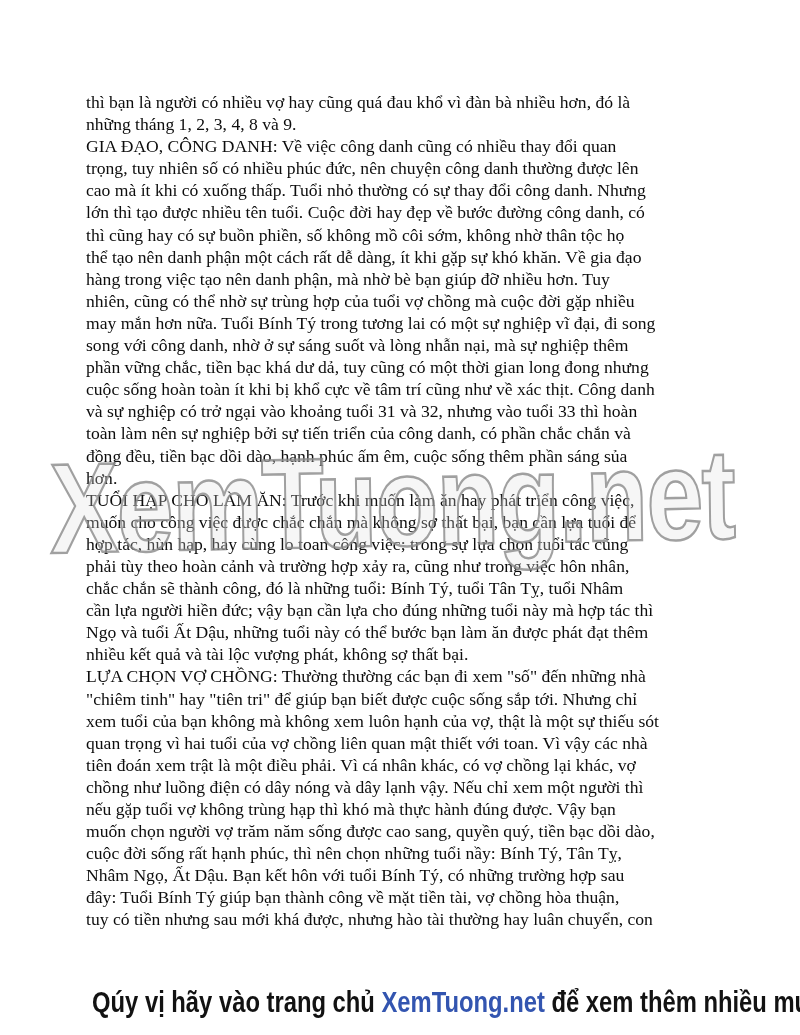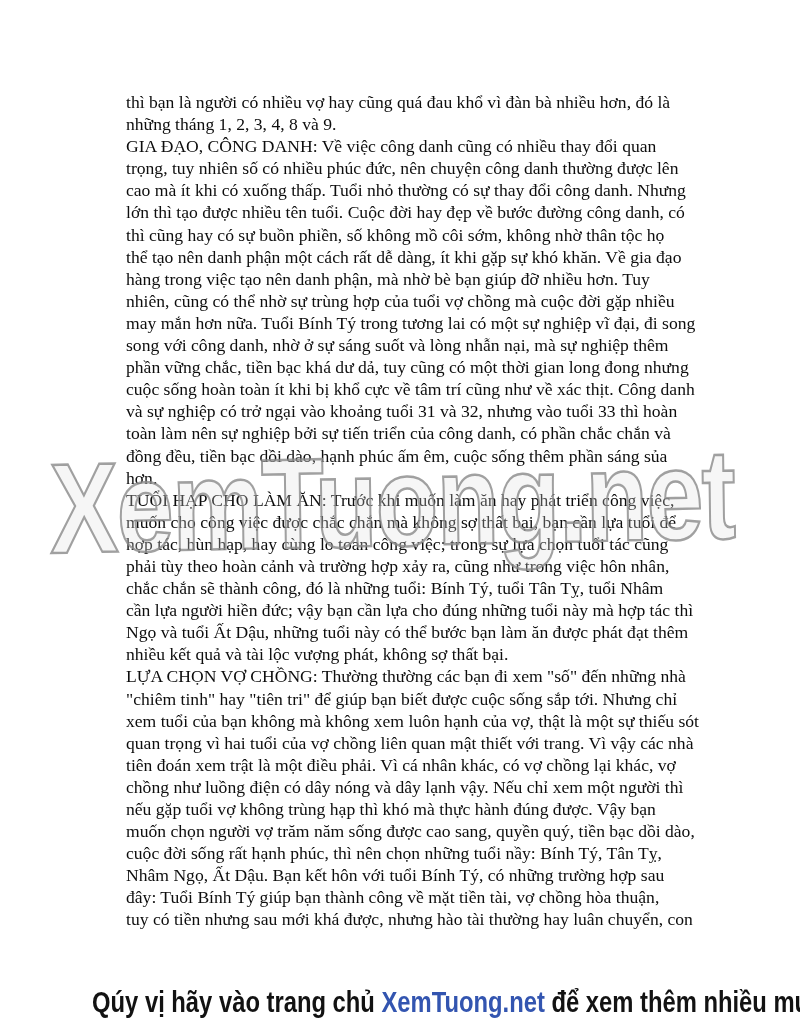--- a/index.html
+++ b/index.html
@@ -14,21 +14,21 @@
   .text-block {
     position: absolute;
     left: 86px;
     top: 91px;
     width: 648px;
     font-size: 17.6px;
     line-height: 22.1px;
     color: #0d0d0d;
     z-index: 1;
   }
-  .line { white-space: nowrap; margin-left: 40px; }
+  .line { white-space: nowrap; }
   .line b { font-weight: normal; }
   .watermark {
     position: absolute;
     left: 50px;
     top: 448px;
     width: 700px;
     z-index: 2;
     font-family: "Liberation Sans", sans-serif;
     font-weight: bold;
     font-size: 128px;
@@ -93,21 +93,21 @@
       <div class="line">muốn cho công việc được chắc chắn mà không sợ thất bại, bạn cần lựa tuổi để</div>
       <div class="line">hợp tác, hùn hạp, hay cùng lo toan công việc; trong sự lựa chọn tuổi tác cũng</div>
       <div class="line">phải tùy theo hoàn cảnh và trường hợp xảy ra, cũng như trong việc hôn nhân,</div>
       <div class="line">chắc chắn sẽ thành công, đó là những tuổi: Bính Tý, tuổi Tân Tỵ, tuổi Nhâm</div>
       <div class="line">cần lựa người hiền đức; vậy bạn cần lựa cho đúng những tuổi này mà hợp tác thì</div>
       <div class="line">Ngọ và tuổi Ất Dậu, những tuổi này có thể bước bạn làm ăn được phát đạt thêm</div>
       <div class="line">nhiều kết quả và tài lộc vượng phát, không sợ thất bại.</div>
       <div class="line"><b>LỰA CHỌN VỢ CHỒNG:</b> Thường thường các bạn đi xem "số" đến những nhà</div>
       <div class="line">"chiêm tinh" hay "tiên tri" để giúp bạn biết được cuộc sống sắp tới. Nhưng chỉ</div>
       <div class="line">xem tuổi của bạn không mà không xem luôn hạnh của vợ, thật là một sự thiếu sót</div>
-      <div class="line">quan trọng vì hai tuổi của vợ chồng liên quan mật thiết với trang. Vì vậy các nhà</div>
+      <div class="line">quan trọng vì hai tuổi của vợ chồng liên quan mật thiết với toan. Vì vậy các nhà</div>
       <div class="line">tiên đoán xem trật là một điều phải. Vì cá nhân khác, có vợ chồng lại khác, vợ</div>
       <div class="line">chồng như luồng điện có dây nóng và dây lạnh vậy. Nếu chỉ xem một người thì</div>
       <div class="line">nếu gặp tuổi vợ không trùng hạp thì khó mà thực hành đúng được. Vậy bạn</div>
       <div class="line">muốn chọn người vợ trăm năm sống được cao sang, quyền quý, tiền bạc dồi dào,</div>
       <div class="line">cuộc đời sống rất hạnh phúc, thì nên chọn những tuổi nầy: Bính Tý, Tân Tỵ,</div>
       <div class="line">Nhâm Ngọ, Ất Dậu. Bạn kết hôn với tuổi Bính Tý, có những trường hợp sau</div>
       <div class="line">đây: Tuổi Bính Tý giúp bạn thành công về mặt tiền tài, vợ chồng hòa thuận,</div>
       <div class="line">tuy có tiền nhưng sau mới khá được, nhưng hào tài thường hay luân chuyển, con</div>
     </div>
 

